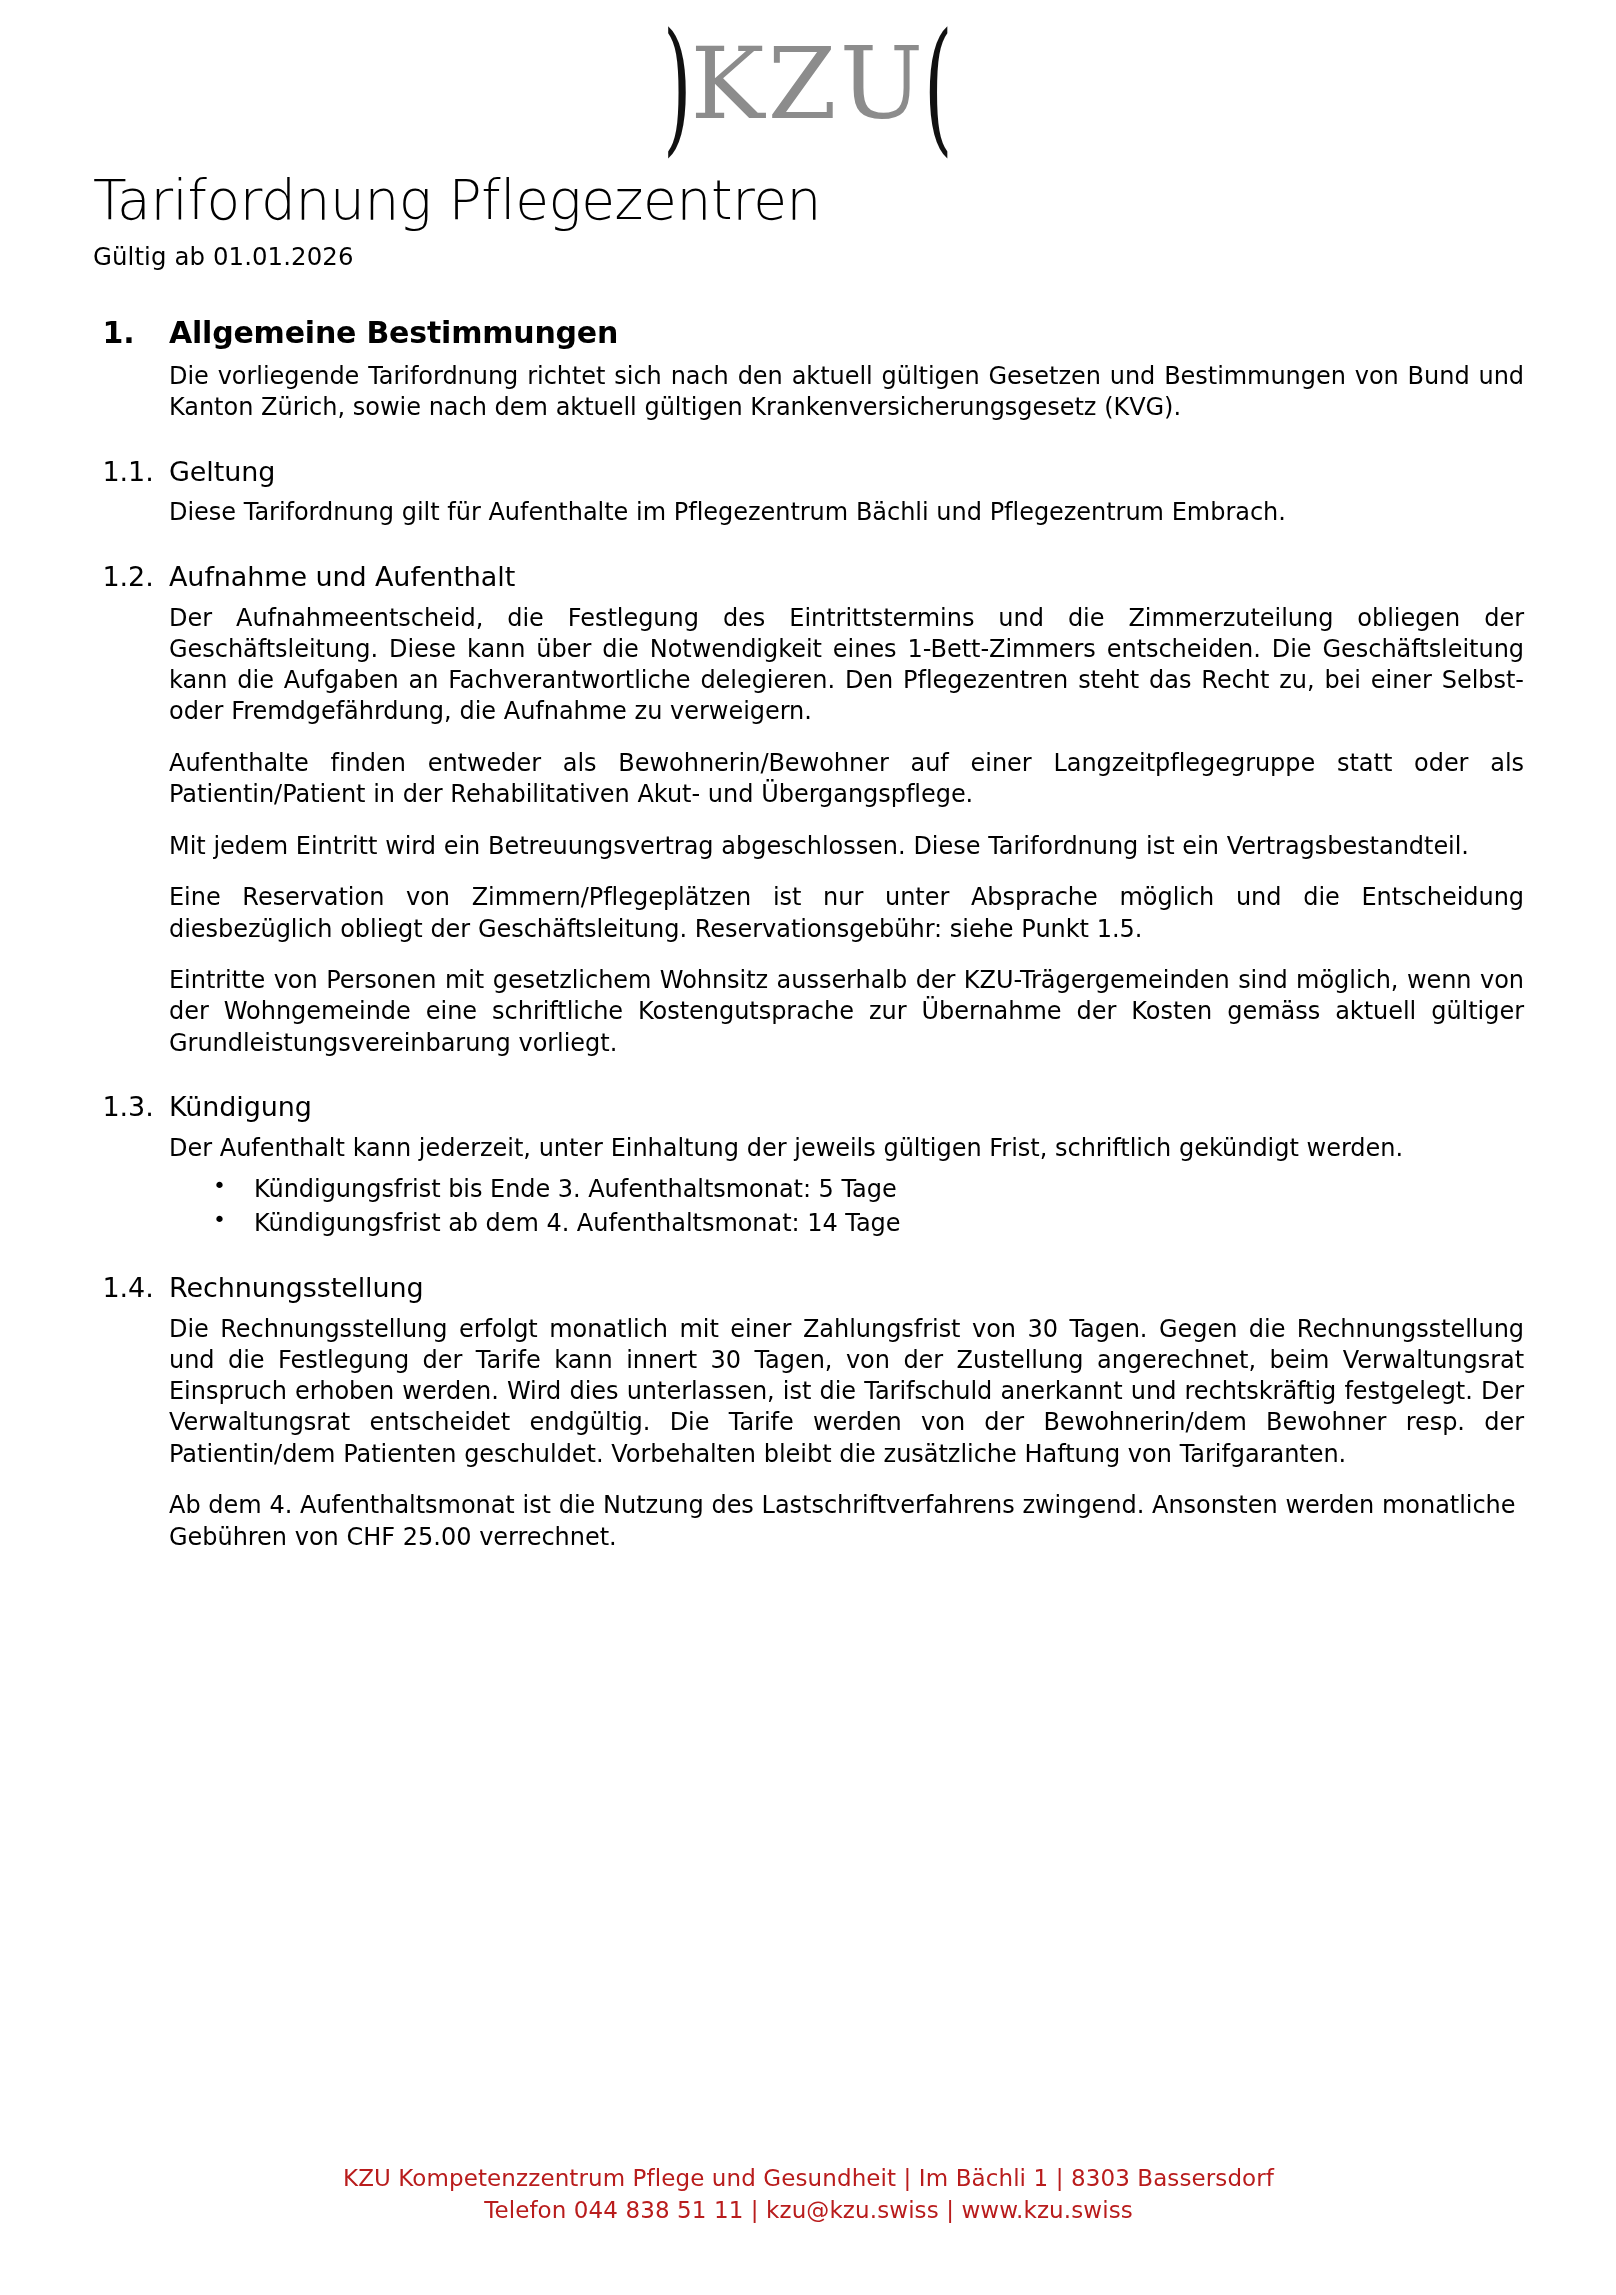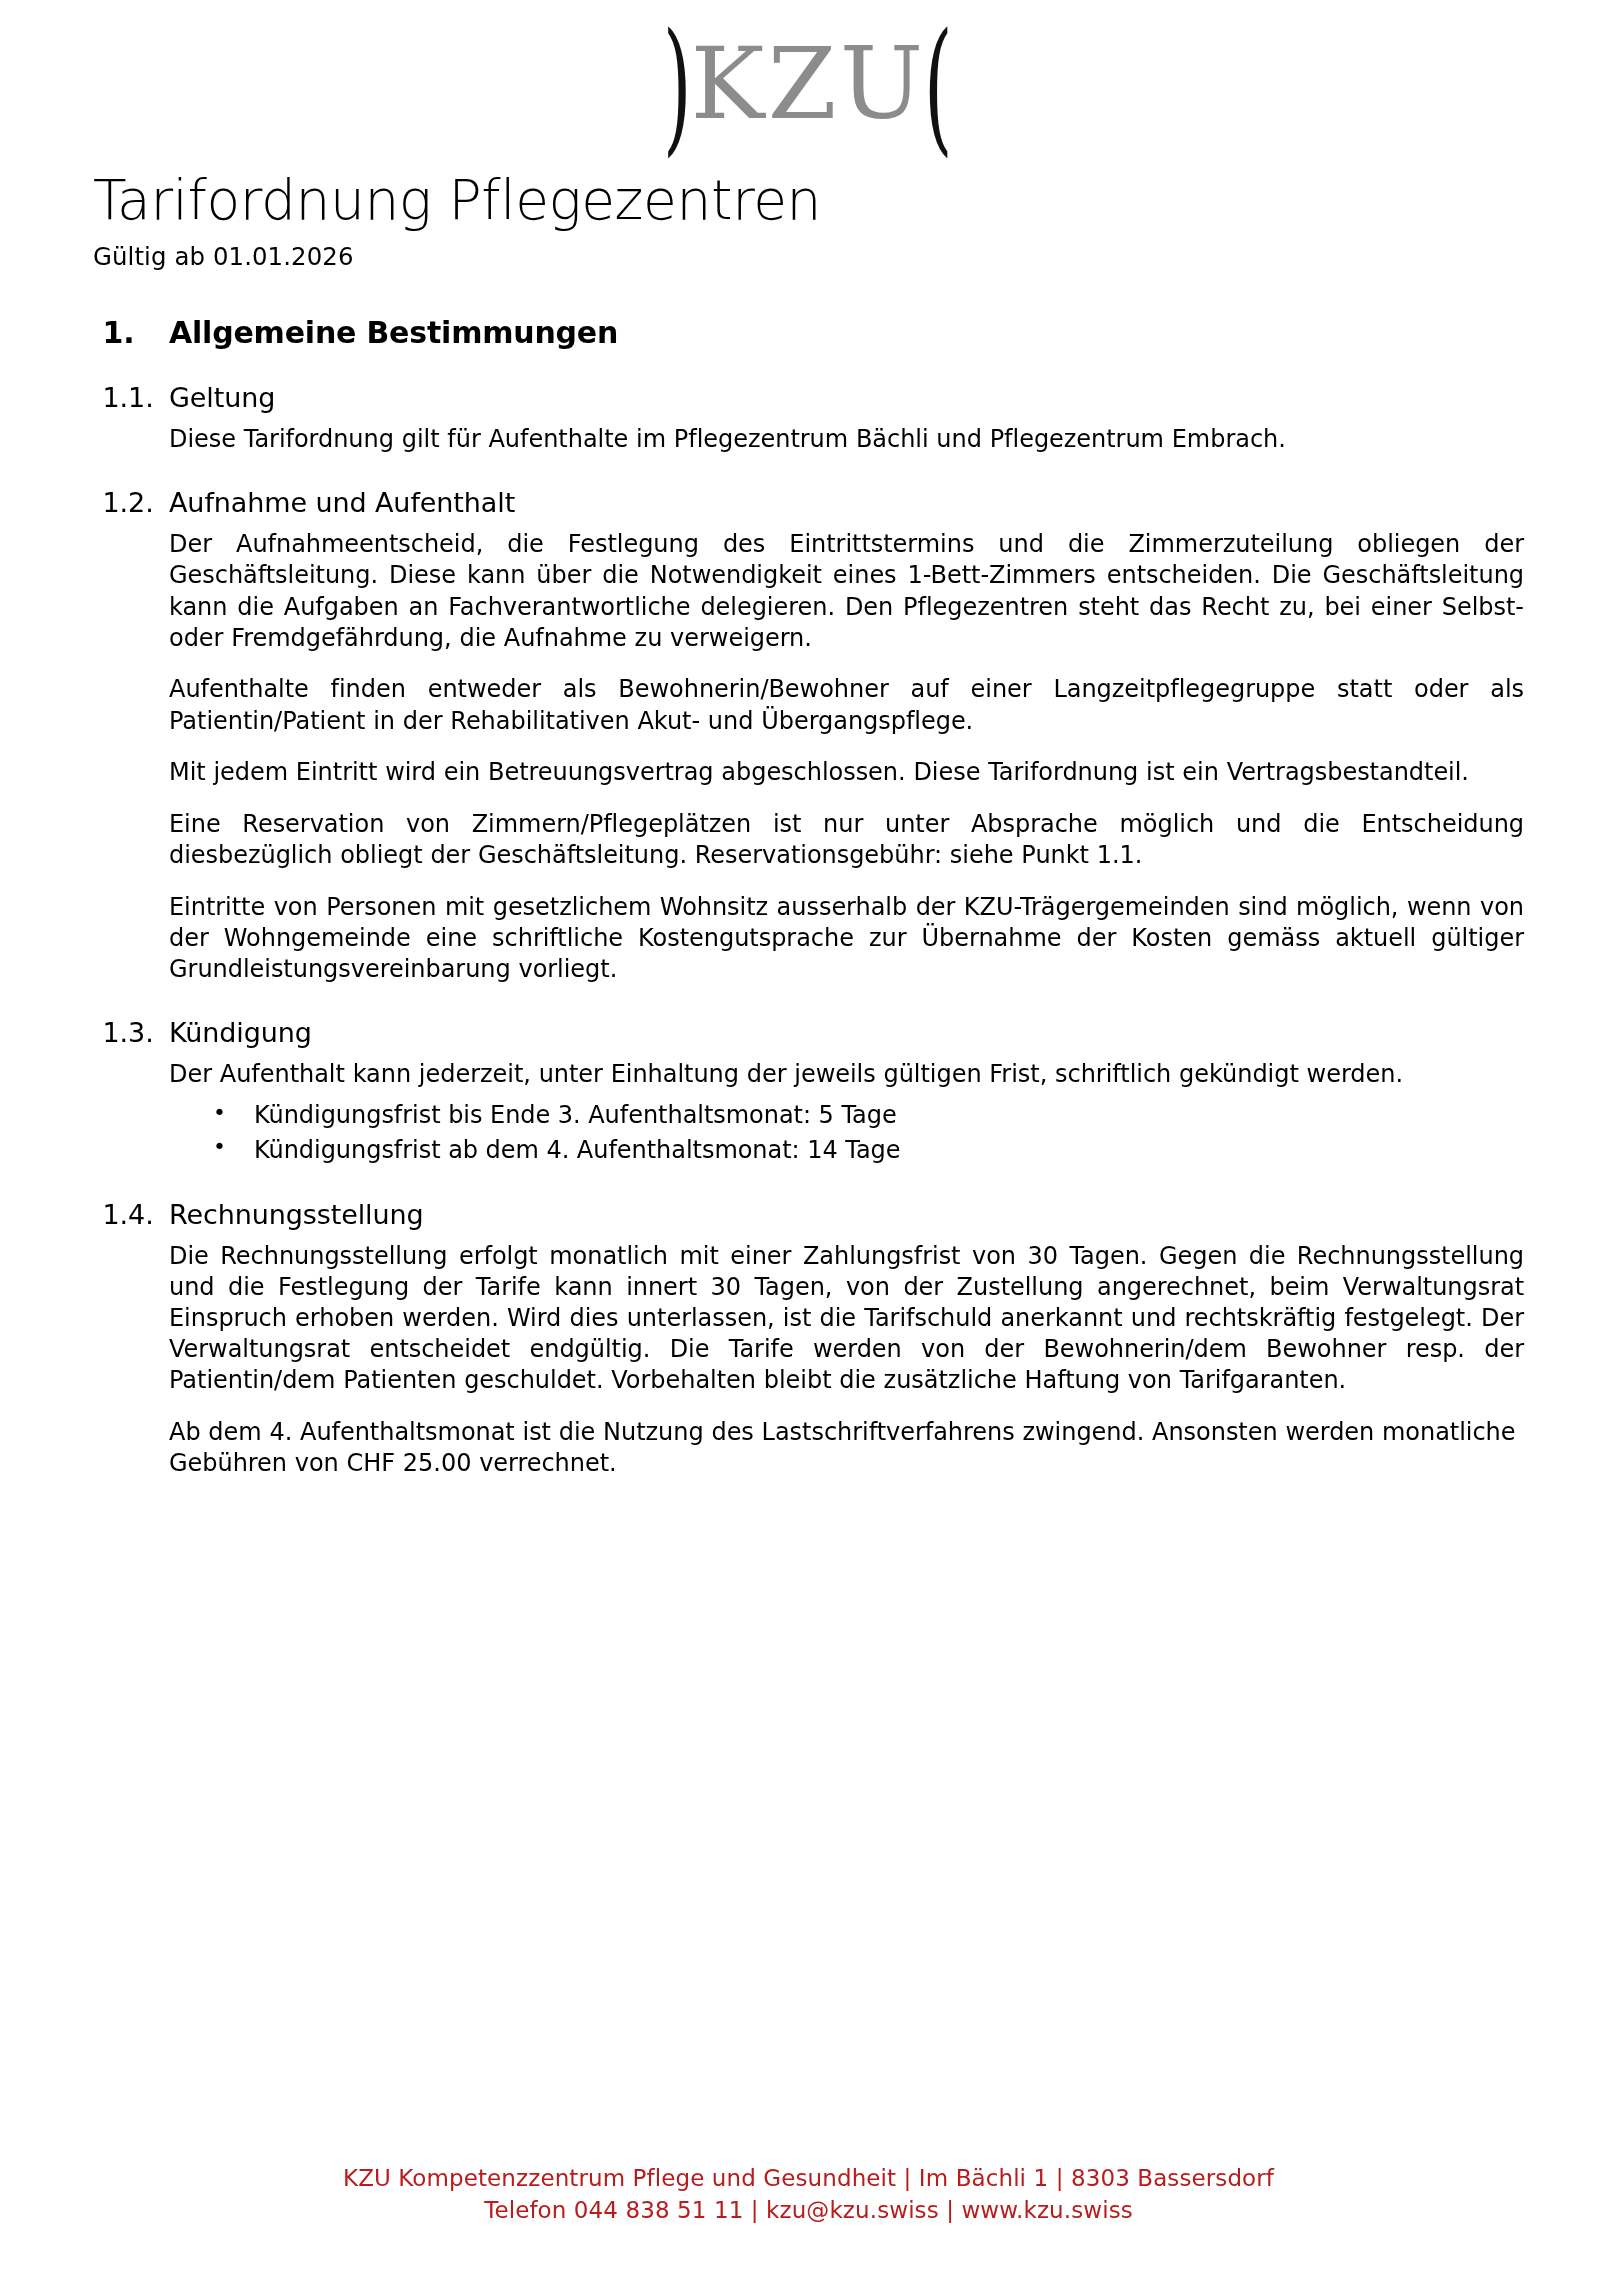--- a/index.html
+++ b/index.html
@@ -177,38 +177,41 @@
     <div class="doc-title">Tarifordnung Pflegezentren</div>
     <div class="doc-subtitle">Gültig ab 01.01.2026</div>
   </div>
 
   <div class="content">
 
     <div class="sec h1">
       <div class="sec-num">1.</div>
       <div class="sec-title">Allgemeine Bestimmungen</div>
     </div>
+    <div class="body-wrap">
+      <p class="para last">Die vorliegende Tarifordnung richtet sich nach den aktuell gültigen Gesetzen und Bestimmungen von Bund und Kanton Zürich, sowie nach dem aktuell gültigen Krankenversicherungsgesetz (KVG).</p>
+    </div>
 
     <div class="sec h2">
       <div class="sec-num">1.1.</div>
       <div class="sec-title">Geltung</div>
     </div>
     <div class="body-wrap">
       <p class="para last nojust">Diese Tarifordnung gilt für Aufenthalte im Pflegezentrum Bächli und Pflegezentrum Embrach.</p>
     </div>
 
     <div class="sec h2">
       <div class="sec-num">1.2.</div>
       <div class="sec-title">Aufnahme und Aufenthalt</div>
     </div>
     <div class="body-wrap">
       <p class="para">Der Aufnahmeentscheid, die Festlegung des Eintrittstermins und die Zimmerzuteilung obliegen der Geschäftsleitung. Diese kann über die Notwendigkeit eines 1-Bett-Zimmers entscheiden. Die Geschäftsleitung kann die Aufgaben an Fachverantwortliche delegieren. Den Pflegezentren steht das Recht zu, bei einer Selbst- oder Fremdgefährdung, die Aufnahme zu verweigern.</p>
       <p class="para">Aufenthalte finden entweder als Bewohnerin/Bewohner auf einer Langzeitpflegegruppe statt oder als Patientin/Patient in der Rehabilitativen Akut- und Übergangspflege.</p>
       <p class="para">Mit jedem Eintritt wird ein Betreuungsvertrag abgeschlossen. Diese Tarifordnung ist ein Vertragsbestandteil.</p>
-      <p class="para">Eine Reservation von Zimmern/Pflegeplätzen ist nur unter Absprache möglich und die Entscheidung diesbezüglich obliegt der Geschäftsleitung. Reservationsgebühr: siehe Punkt 1.1.</p>
+      <p class="para">Eine Reservation von Zimmern/Pflegeplätzen ist nur unter Absprache möglich und die Entscheidung diesbezüglich obliegt der Geschäftsleitung. Reservationsgebühr: siehe Punkt 1.5.</p>
       <p class="para last">Eintritte von Personen mit gesetzlichem Wohnsitz ausserhalb der KZU-Trägergemeinden sind möglich, wenn von der Wohngemeinde eine schriftliche Kostengutsprache zur Übernahme der Kosten gemäss aktuell gültiger Grundleistungsvereinbarung vorliegt.</p>
     </div>
 
     <div class="sec h2">
       <div class="sec-num">1.3.</div>
       <div class="sec-title">Kündigung</div>
     </div>
     <div class="body-wrap">
       <p class="para last">Der Aufenthalt kann jederzeit, unter Einhaltung der jeweils gültigen Frist, schriftlich gekündigt werden.</p>
       <ul class="bullets">

